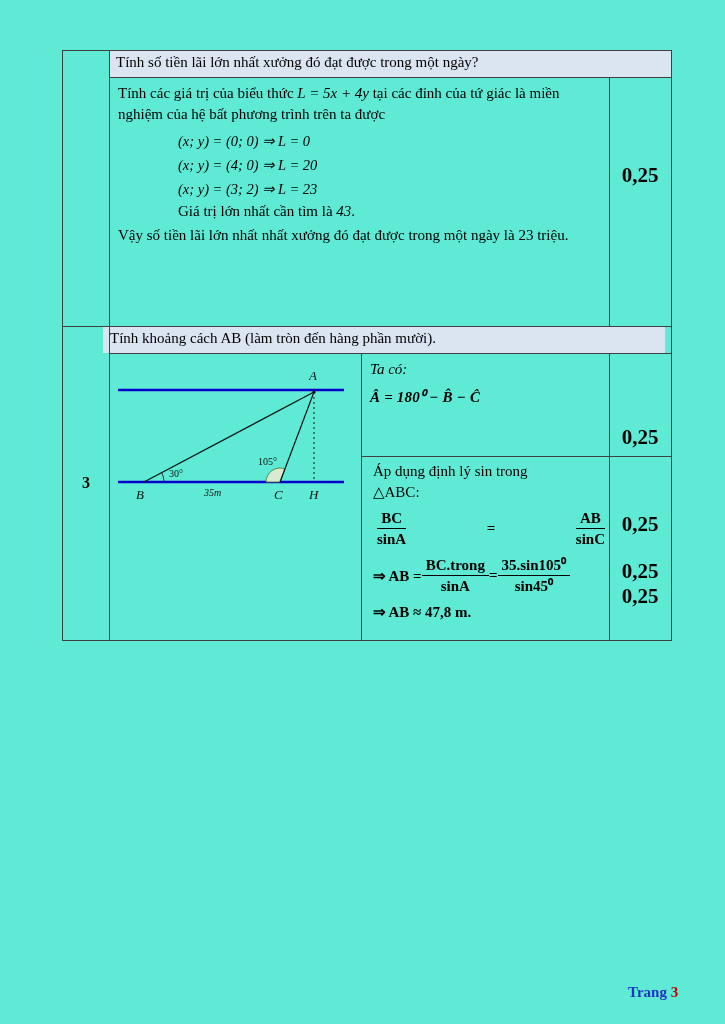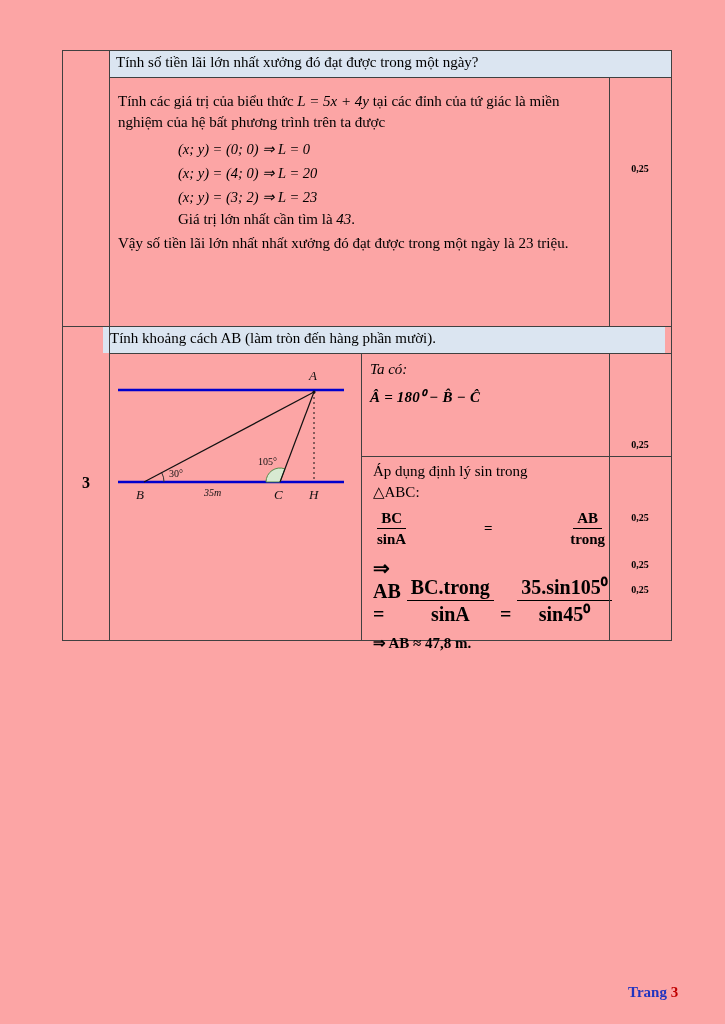--- a/index.html
+++ b/index.html
@@ -1,38 +1,38 @@
 <!DOCTYPE html>
 <html><head>
 <meta charset="utf-8">
 <style>
   html,body{margin:0;padding:0;background:#fff;}
-  .page{position:relative;width:725px;height:1024px;background:#fca5a5;
+  .page{position:relative;width:725px;height:1024px;background:#5eead4;
         font-family:"Liberation Serif",serif;color:#000;overflow:hidden;}
   .tableWrap{position:absolute;left:62px;top:50px;width:610px;height:591px;
              border:1px solid #404040;box-sizing:border-box;}
   .cell{position:absolute;box-sizing:border-box;}
   .vline{position:absolute;width:1px;background:#404040;}
   .hline{position:absolute;height:1px;background:#404040;}
   .hdr{background:#dbe5f1;font-size:15px;padding:3px 0 0 7px;}
-  .score{font-weight:bold;font-size:10px;text-align:center;width:100%;}
+  .score{font-weight:bold;font-size:21px;text-align:center;width:100%;}
   .para{margin:0 0 2px 0;font-size:15px;line-height:1.42;}
   .mathi{font-style:italic;}
   .evals{margin:3px 0 0 60px;font-style:italic;}
   .eval{height:24px;font-size:14.5px;line-height:24px;}
   .maxline{margin:2px 0 5px 60px;font-size:15px;}
   .concl{margin:0;font-size:15px;line-height:1.42;}
   .qnum{display:flex;align-items:center;justify-content:center;
         font-weight:bold;font-size:16px;}
   .txt{font-size:15px;margin:3px 0;}
   .mathline{font-size:15px;font-weight:600;margin:8px 0;letter-spacing:.2px;}
   .eq-center{display:flex;justify-content:space-between;align-items:center;gap:8px;
              font-weight:600;font-size:15px;margin:8px 0 6px 0;}
-  .eq-row{display:flex;align-items:flex-end;gap:6px;font-weight:600;
-          font-size:20px;margin:8px 0 6px 0;}
+  .eq-row{display:flex;align-items:center;font-weight:600;
+          font-size:15px;margin:8px 0 6px 0;}
   .frac{display:inline-flex;flex-direction:column;align-items:center;line-height:1.2;}
   .frac .num{padding:0 4px 1px 4px;border-bottom:1px solid #000;}
   .frac .den{padding:1px 4px 0 4px;}
   .result{font-weight:600;margin-top:8px;}
   .wall{stroke:#0000cd;stroke-width:2.6;}
   .edge{stroke:#111;stroke-width:1.2;}
   .dotted{stroke:#111;stroke-width:1;stroke-dasharray:2,3;}
   .angleC{fill:#d8ead2;stroke:#49803c;stroke-width:0.9;}
   .angleB{fill:none;stroke:#333;stroke-width:1;}
   .fig-label{font:italic 13px "Liberation Serif",serif;fill:#111;}
@@ -45,21 +45,21 @@
 </head>
 <body>
 
 <div class="page">
   <div class="tableWrap">
 
     <div class="cell hdr" style="left:46px;top:0;width:562px;height:26px;">
       <span>Tính số tiền lãi lớn nhất xưởng đó đạt được trong một ngày?</span>
     </div>
 
-    <div class="cell" style="left:46px;top:27px;width:500px;height:248px;padding:13px 8px 0 9px;">
+    <div class="cell" style="left:46px;top:27px;width:500px;height:248px;padding:5px 8px 0 9px;">
       <p class="para">
         <span>Tính các giá trị của biểu thức</span>
         <i class="mathi">L = 5x + 4y</i>
         <span>tại các đỉnh của tứ giác là miền nghiệm của hệ bất phương trình trên ta được</span>
       </p>
       <div class="evals">
         <div class="eval">(x; y) = (0; 0) ⇒ L = 0</div>
         <div class="eval">(x; y) = (4; 0) ⇒ L = 20</div>
         <div class="eval">(x; y) = (3; 2) ⇒ L = 23</div>
       </div>
@@ -112,21 +112,21 @@
       <div class="txt">Áp dụng định lý sin trong</div>
       <div class="txt">△ABC:</div>
       <div class="eq-center">
         <span class="frac">
           <span class="num">BC</span>
           <span class="den">sinA</span>
         </span>
         <span>=</span>
         <span class="frac">
           <span class="num">AB</span>
-          <span class="den">trong</span>
+          <span class="den">sinC</span>
         </span>
       </div>
       <div class="eq-row">
         <span>⇒ AB =</span>
         <span class="frac">
           <span class="num">BC.trong</span>
           <span class="den">sinA</span>
         </span>
         <span>=</span>
         <span class="frac">

